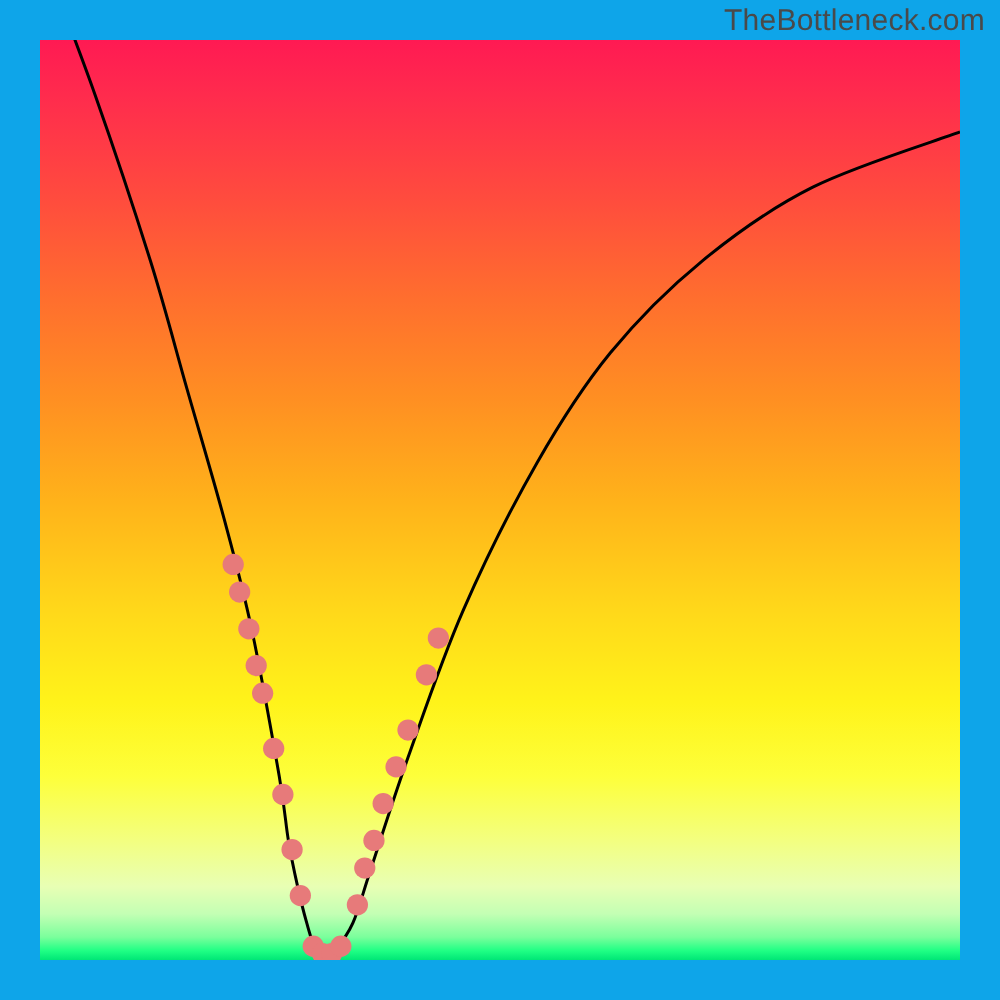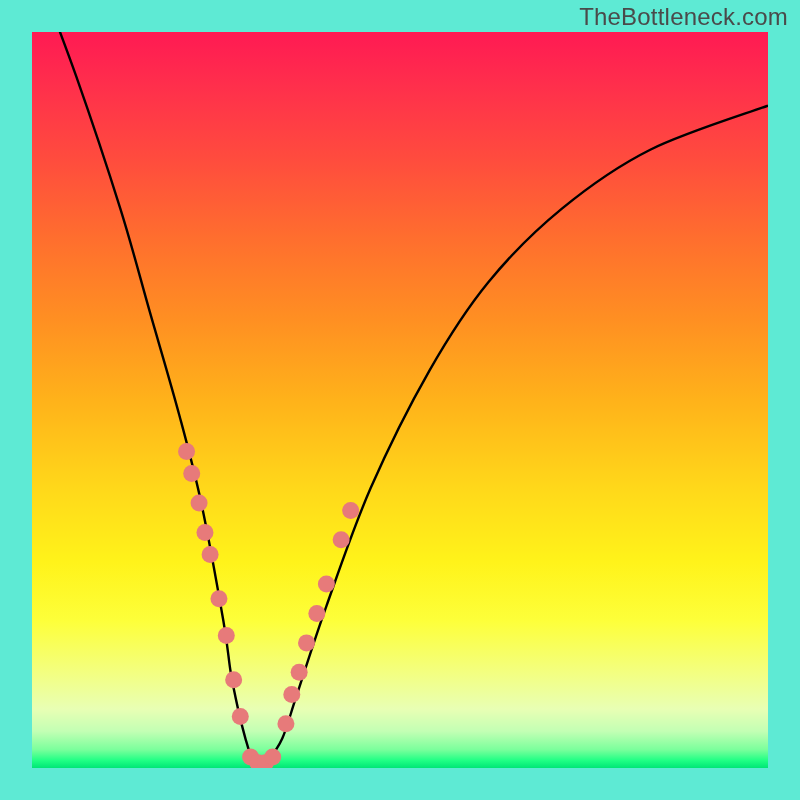--- a/index.html
+++ b/index.html
@@ -8,21 +8,21 @@
     width: 800px;
     height: 800px;
     background: #000;
     overflow: hidden;
     font-family: Arial, Helvetica, sans-serif;
   }
   .chart-container {
     position: relative;
     width: 800px;
     height: 800px;
-    background: #5eead4;
+    background: #0ea5e9;
   }
   .plot-area {
     position: absolute;
     left: 32px;
     top: 32px;
     width: 736px;
     height: 736px;
     overflow: hidden;
   }
   .gradient-bg {

